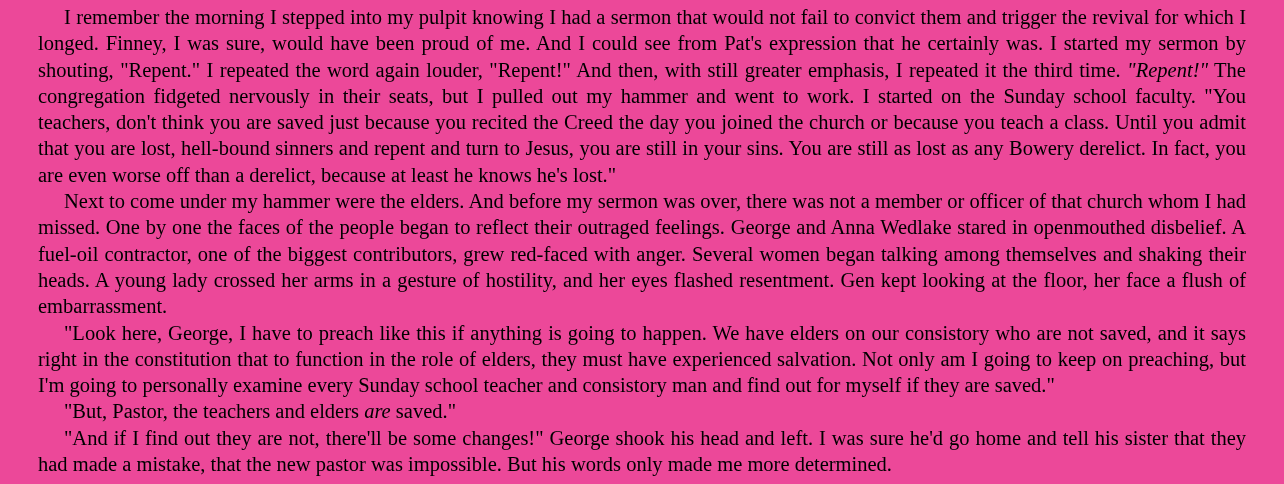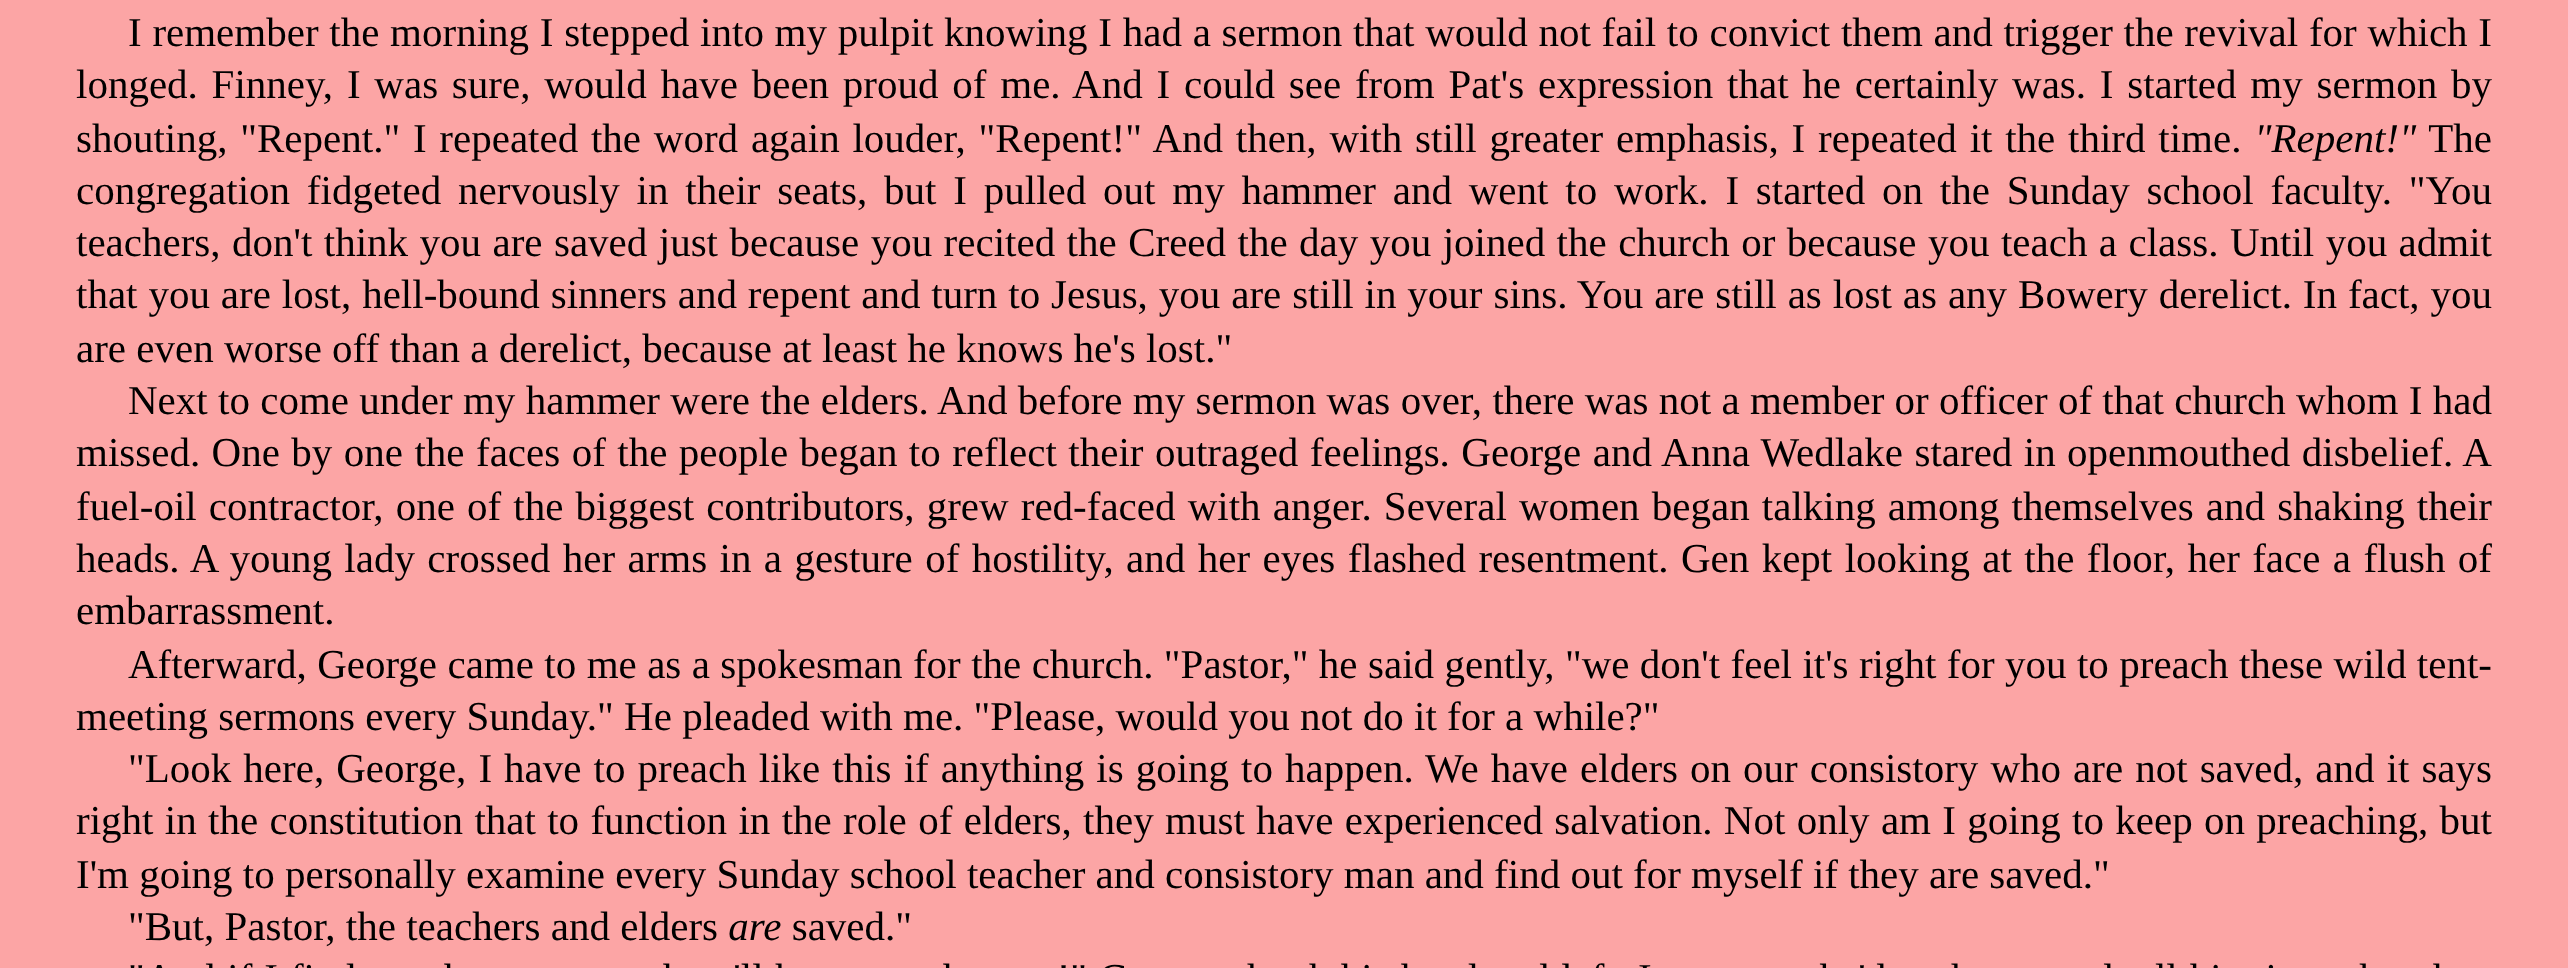--- a/index.html
+++ b/index.html
@@ -10,21 +10,21 @@
   body {
     width: 1284px;
     height: 484px;
     overflow: hidden;
     font-family: "Liberation Serif", "DejaVu Serif", serif;
   }
   .page {
     position: relative;
     width: 1284px;
     height: 484px;
-    background: #fca5a5;
+    background: #ec4899;
     box-sizing: border-box;
     padding: 4px 38px 0 38px;
   }
   .body-text {
     font-size: 20.5px;
     line-height: 1.283;
     color: #000000;
     text-align: justify;
     text-justify: inter-word;
     hyphens: none;
@@ -37,18 +37,17 @@
     font-style: italic;
   }
 </style>
 </head>
 <body>
 
 <div class="page">
   <div class="body-text" id="body-text">
       <p id="para-1"><span>I remember the morning I stepped into my pulpit knowing I had a sermon that would not fail to convict them and trigger the revival for which I longed. Finney, I was sure, would have been proud of me. And I could see from Pat's expression that he certainly was. I started my sermon by shouting, "Repent." I repeated the word again louder, "Repent!" And then, with still greater emphasis, I repeated it the third time. </span><em>"Repent!"</em><span> The congregation fidgeted nervously in their seats, but I pulled out my hammer and went to work. I started on the Sunday school faculty. "You teachers, don't think you are saved just because you recited the Creed the day you joined the church or because you teach a class. Until you admit that you are lost, hell-bound sinners and repent and turn to Jesus, you are still in your sins. You are still as lost as any Bowery derelict. In fact, you are even worse off than a derelict, because at least he knows he's lost."</span></p>
       <p id="para-2"><span>Next to come under my hammer were the elders. And before my sermon was over, there was not a member or officer of that church whom I had missed. One by one the faces of the people began to reflect their outraged feelings. George and Anna Wedlake stared in openmouthed disbelief. A fuel-oil contractor, one of the biggest contributors, grew red-faced with anger. Several women began talking among themselves and shaking their heads. A young lady crossed her arms in a gesture of hostility, and her eyes flashed resentment. Gen kept looking at the floor, her face a flush of embarrassment.</span></p>
-      <p id="para-3"><span>Afterward, George came to me as a spokesman for the church. "Pastor," he said gently, "we don't feel it's right for you to preach these wild tent-meeting sermons every Sunday." He pleaded with me. "Please, would you not do it for a while?"</span></p>
       <p id="para-4"><span>"Look here, George, I have to preach like this if anything is going to happen. We have elders on our consistory who are not saved, and it says right in the constitution that to function in the role of elders, they must have experienced salvation. Not only am I going to keep on preaching, but I'm going to personally examine every Sunday school teacher and consistory man and find out for myself if they are saved."</span></p>
       <p id="para-5"><span>"But, Pastor, the teachers and elders </span><em>are</em><span> saved."</span></p>
       <p id="para-6"><span>"And if I find out they are not, there'll be some changes!" George shook his head and left. I was sure he'd go home and tell his sister that they had made a mistake, that the new pastor was impossible. But his words only made me more determined.</span></p>
     </div>
 </div>
 
 </body></html>

